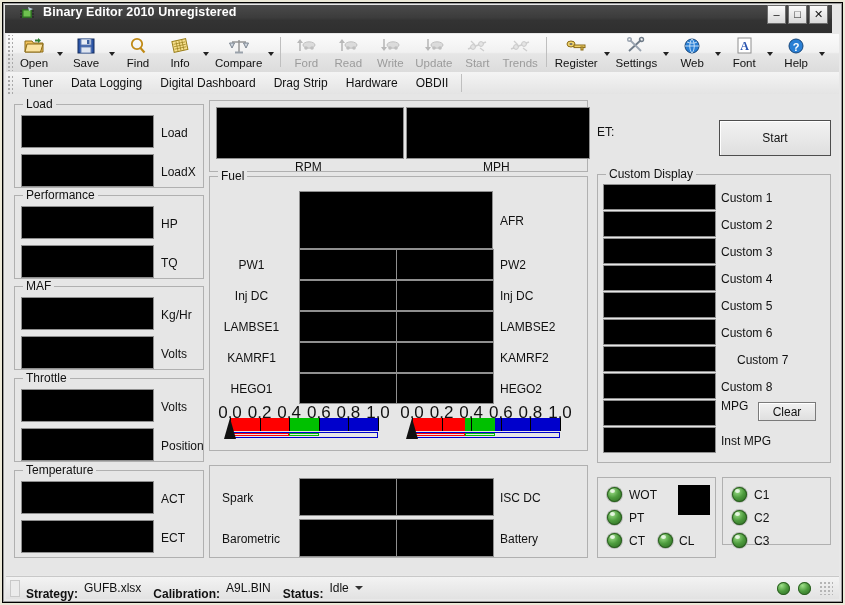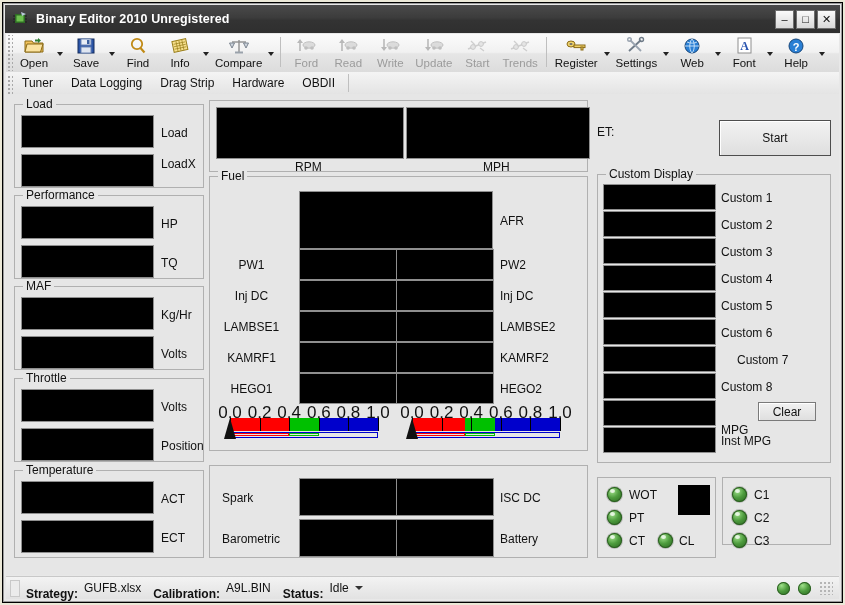--- a/index.html
+++ b/index.html
@@ -25,26 +25,26 @@
     left: 2px; top: 2px;
     width: 841px; height: 601px;
     box-sizing: border-box;
     border: 1px solid #000;
     background: #e8e8e8;
     box-shadow: inset 0 0 0 1px #9a9a9a;
   }
   .titlebar {
     position: absolute;
     left: 2px; top: 2px;
-    right: 2px;
+    right: 10px;
     height: 28px;
     background: linear-gradient(to bottom, #4a4a4a 0%, #3c3c3c 45%, #333333 55%, #2f2f2f 100%);
     display: flex;
-    align-items: center;
-    padding-left: 6px;
+    align-items: flex-start;
+    padding-left: 13px;
     box-sizing: border-box;
   }
   .title-icon {
     width: 18px; height: 18px;
     position: relative;
     flex: 0 0 auto;
     margin-right: 7px;
   }
   .title-text {
     color: #ffffff;
@@ -552,35 +552,36 @@
             <i></i>
           </div>
         </div>
     </div>
 
     <div class="tabbar">
       <span class="grip"></span>
       <div id="tab-host" style="display:flex;align-items:center;">
           <span class="tab-item">Tuner</span>
           <span class="tab-item">Data Logging</span>
+          <span class="tab-item">Digital Dashboard</span>
           <span class="tab-item">Drag Strip</span>
           <span class="tab-item">Hardware</span>
           <span class="tab-item">OBDII</span>
         </div>
       <span class="tab-sep"></span>
     </div>
 
     <div class="client">
       <div id="dash-host">
           <div class="groupbox" style="left:8px;top:10px;width:190px;height:84px;">
         <span class="gb-title">Load</span>
             <div class="readout" style="left:6px;top:10px;width:133px;height:33px;"></div>
             <span class="lbl" style="left:146px;top:21px;">Load</span>
             <div class="readout" style="left:6px;top:49px;width:133px;height:33px;"></div>
-            <span class="lbl" style="left:146px;top:52px;">LoadX</span>
+            <span class="lbl" style="left:146px;top:60px;">LoadX</span>
           </div>
           <div class="groupbox" style="left:8px;top:101px;width:190px;height:84px;">
         <span class="gb-title">Performance</span>
             <div class="readout" style="left:6px;top:10px;width:133px;height:33px;"></div>
             <span class="lbl" style="left:146px;top:21px;">HP</span>
             <div class="readout" style="left:6px;top:49px;width:133px;height:33px;"></div>
             <span class="lbl" style="left:146px;top:60px;">TQ</span>
           </div>
           <div class="groupbox" style="left:8px;top:192px;width:190px;height:84px;">
         <span class="gb-title">MAF</span>
@@ -708,21 +709,21 @@
           <span class="lbl" style="left:123px;top:97px;">Custom 4</span>
             <div class="readout" style="left:5px;top:117px;width:113px;height:26px;"></div>
           <span class="lbl" style="left:123px;top:124px;">Custom 5</span>
             <div class="readout" style="left:5px;top:144px;width:113px;height:26px;"></div>
           <span class="lbl" style="left:123px;top:151px;">Custom 6</span>
             <div class="readout" style="left:5px;top:171px;width:113px;height:26px;"></div>
           <span class="lbl" style="left:139px;top:178px;text-align:right;">Custom 7</span>
             <div class="readout" style="left:5px;top:198px;width:113px;height:26px;"></div>
           <span class="lbl" style="left:123px;top:205px;">Custom 8</span>
             <div class="readout" style="left:5px;top:225px;width:113px;height:26px;"></div>
-          <span class="lbl" style="left:123px;top:248px;">MPG</span>
+          <span class="lbl" style="left:123px;top:224px;">MPG</span>
             <div class="pbtn" style="left:160px;top:227px;width:58px;height:19px;border-color:#7a7a7a;">Clear</div>
             <div class="readout" style="left:5px;top:252px;width:113px;height:26px;"></div>
           <span class="lbl" style="left:123px;top:259px;">Inst MPG</span>
           </div>
           <div class="groupbox" style="left:591px;top:383px;width:119px;height:81px;">
             <span class="led" style="left:9px;top:9px;"></span>
           <span class="lbl" style="left:31px;top:10px;">WOT</span>
             <span class="led" style="left:9px;top:32px;"></span>
           <span class="lbl" style="left:31px;top:33px;">PT</span>
             <span class="led" style="left:9px;top:55px;"></span>

